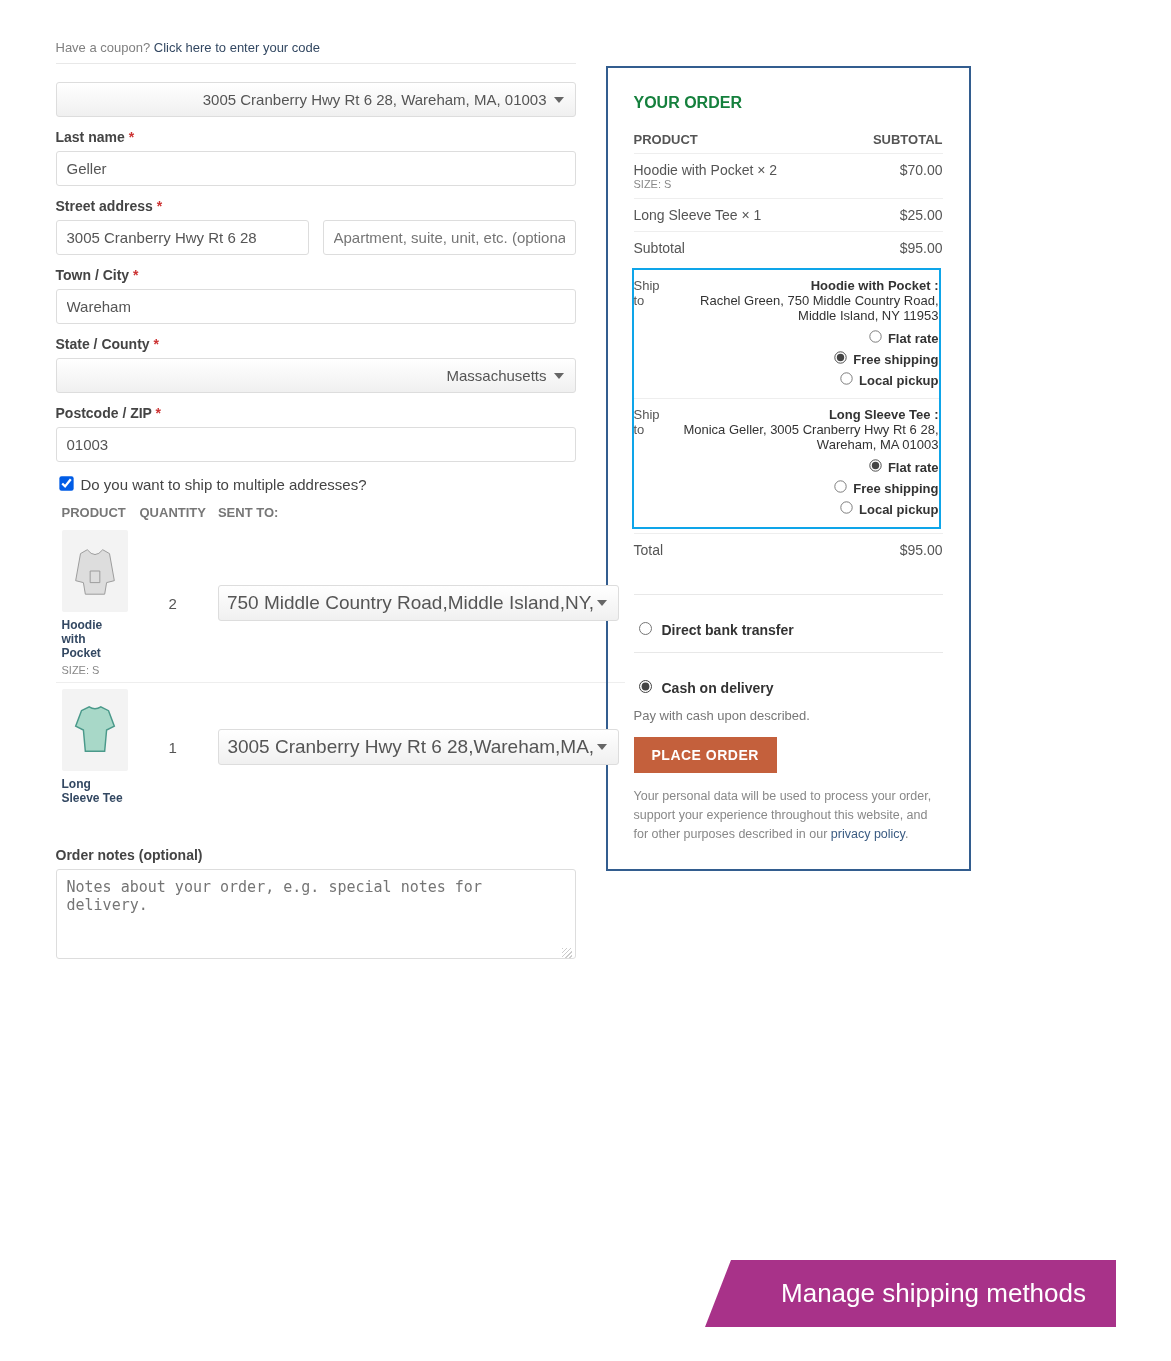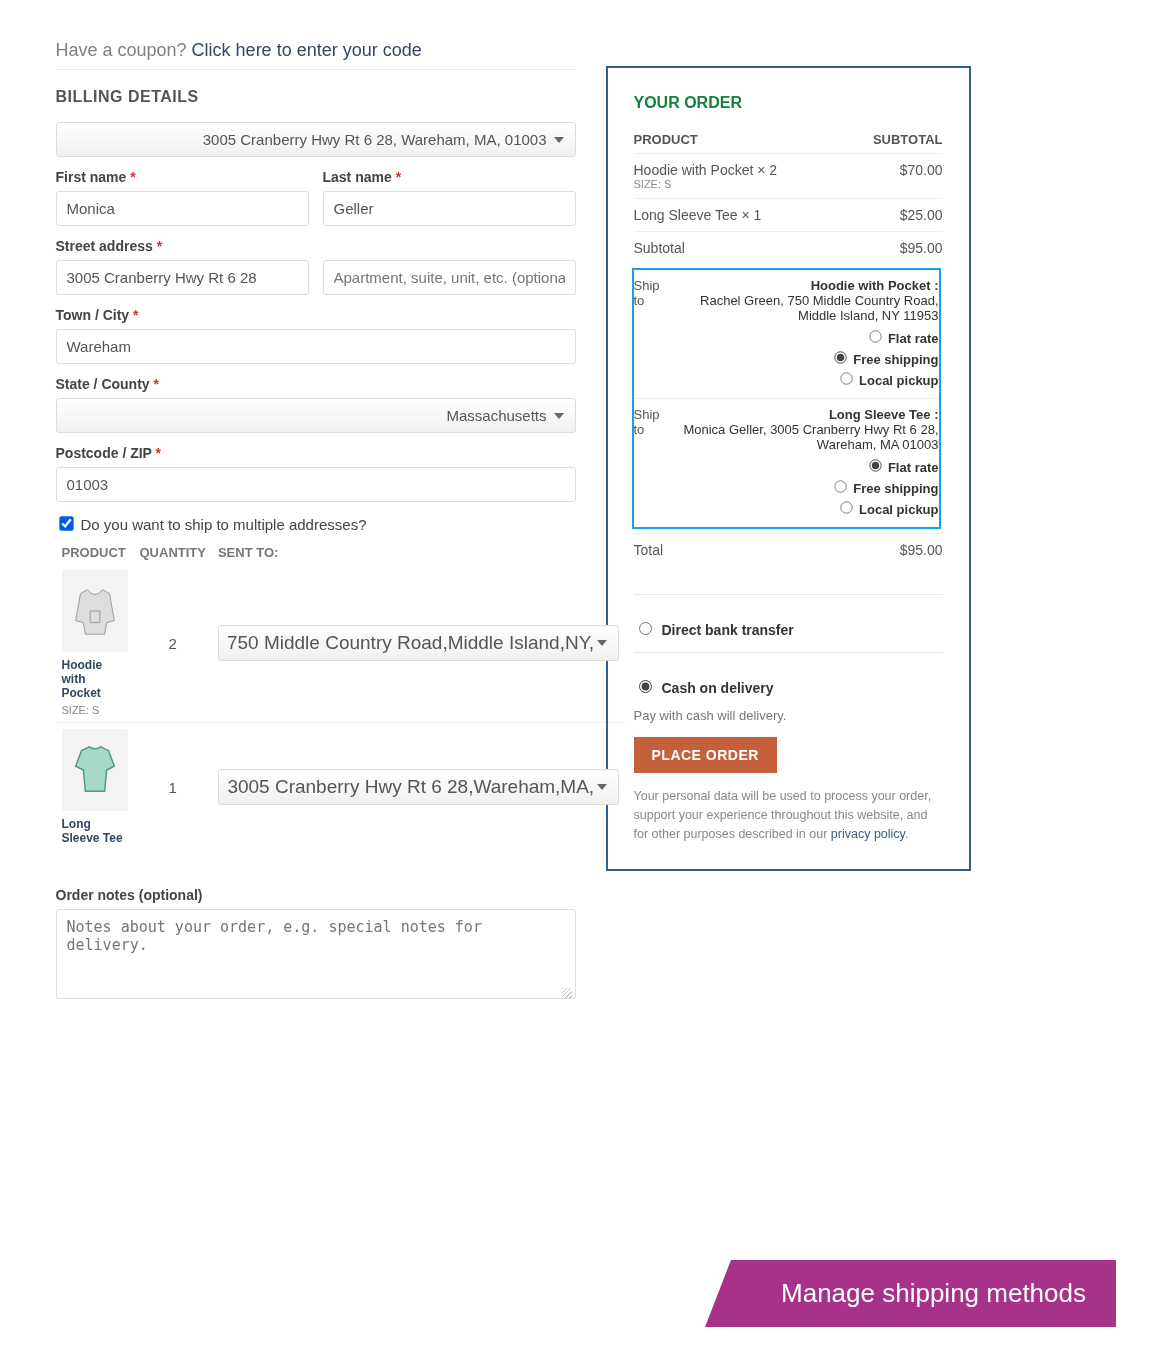--- a/index.html
+++ b/index.html
@@ -1,20 +1,20 @@
 <!DOCTYPE html>
 <html><head>
 <meta charset="utf-8">
 <style>
  body { font-family: "Helvetica Neue", Arial, sans-serif; font-size: 15px; color:#666; margin:0; padding:40px 55px; }
  .page { width:1060px; margin:0 auto; display:flex; gap:30px; align-items:flex-start;}
  .left { width:520px; }
  .right { width:365px; border:2px solid #335d8f; padding:26px; box-sizing:border-box; margin-top:26px;}
  a { color:#334862; text-decoration:none; }
- .coupon { color:#808080; font-size:18px; margin-bottom:6px; }
+ .coupon { color:#808080; font-size:13px; margin-bottom:6px; }
  .coupon a { color:#334862; }
  hr.sep { border:none; border-top:1px solid #e8e8e8; margin:8px 0 18px 0;}
  h3.section { font-size:16px; font-weight:700; color:#555; margin:0 0 16px 0; letter-spacing:.5px;}
  .field-row { display:flex; gap:14px; }
  .field { margin-bottom:12px; flex:1; }
  .label { font-weight:700; font-size:14px; color:#444; display:block; margin-bottom:6px;}
  .req { color:#c33; }
  .input, .select, .textarea { width:100%; box-sizing:border-box; border:1px solid #ddd; border-radius:3px; padding:8px 10px; font-size:15px; color:#555; background:#fff;}
  .select { appearance:none; background:linear-gradient(#fff,#f0f0f0); padding-right:28px; position:relative;}
  .select-wrap { position:relative;text-align:right; }
@@ -69,33 +69,28 @@
 </head>
 <body>
 
 <div class="page">
  <div class="left">
    <div class="coupon">
      <span>Have a coupon? </span><a href="#">Click here to enter your code</a>
    </div>
    <hr class="sep">
 
-   <h3 class="section">BILLING DETAILS</h3>
 
    <div class="field">
      <div class="select-wrap">
        <div class="select">3005 Cranberry Hwy Rt 6 28, Wareham, MA, 01003</div>
      </div>
    </div>
 
    <div class="field-row">
-     <div class="field">
-       <span class="label"><span>First name</span> <span class="req">*</span></span>
-       <input class="input" value="Monica" style="">
-     </div>
      <div class="field">
        <span class="label"><span>Last name</span> <span class="req">*</span></span>
        <input class="input" value="Geller" style="">
      </div>
    </div>
 
 
    <div class="field">
      <span class="label"><span>Street address</span> <span class="req">*</span></span>
      <div class="field-row">
@@ -232,21 +227,21 @@
             <td class="r">$95.00</td>
           </tr>
    </tbody>
       </table>
 
    <div class="pay">
      <hr class="sep">
      <label><input type="radio" name="pay" style=""><span>Direct bank transfer</span></label>
      <hr class="sep">
      <label><input type="radio" name="pay" checked="" style=""><span>Cash on delivery</span></label>
-     <div class="pay-desc">Pay with cash will delivery.</div>
+     <div class="pay-desc">Pay with cash upon described.</div>
    </div>
 
    <button class="btn">PLACE ORDER</button>
 
    <div class="priv">
      <span>Your personal data will be used to process your order, support your experience throughout this website, and for other purposes described in our </span><a href="#">privacy policy</a>.
    </div>
  </div>
 </div>
 

